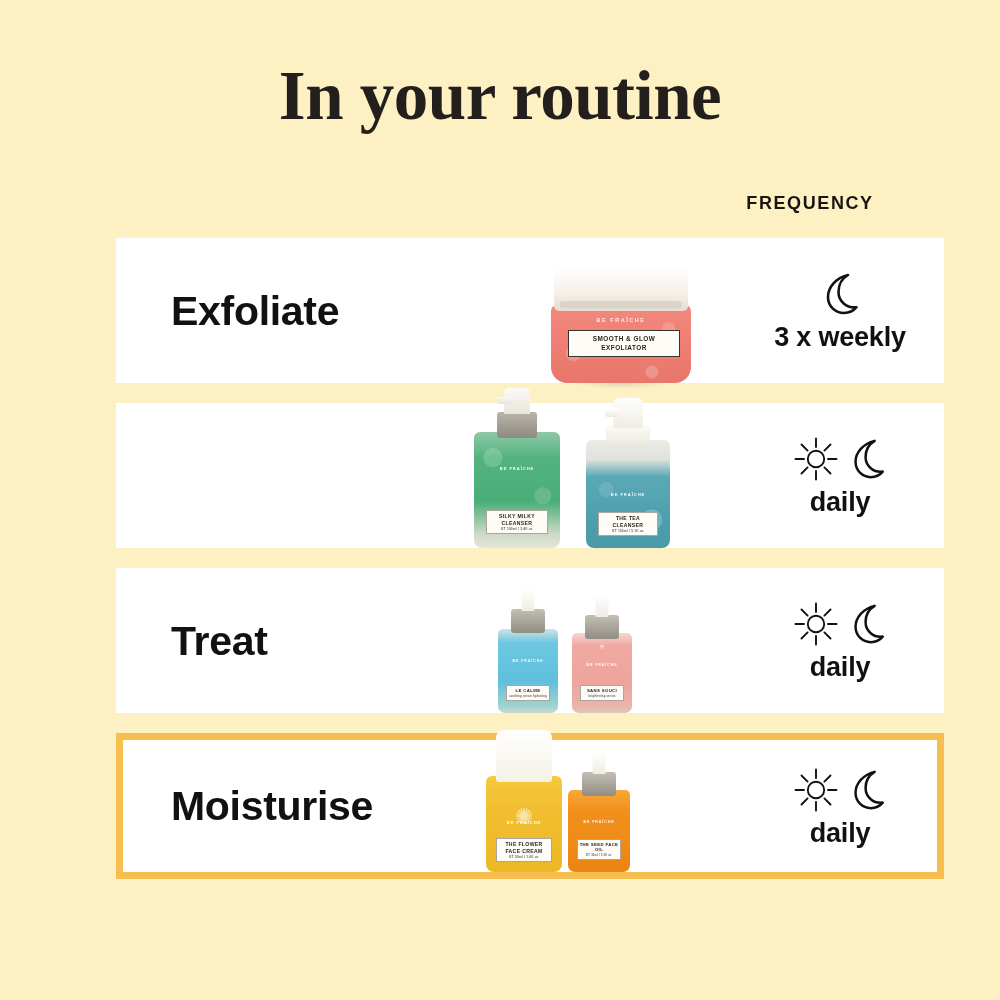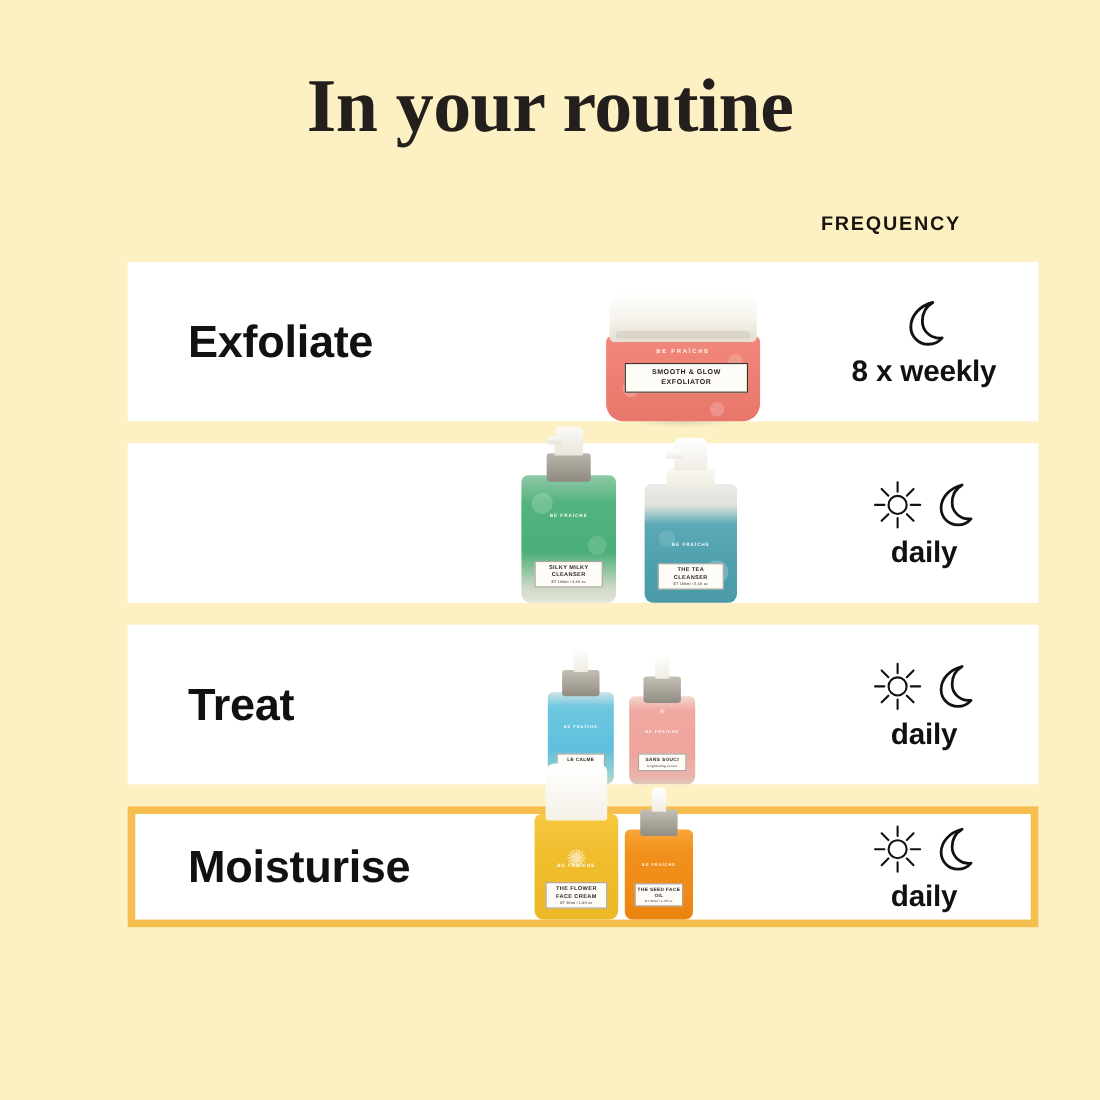--- a/index.html
+++ b/index.html
@@ -63,21 +63,21 @@
     width: 828px;
     height: 145px;
     background: #ffffff;
     margin-bottom: 20px;
     box-sizing: border-box;
     display: flex;
     align-items: center;
   }
   .row.highlight {
     border: 7px solid #F5BE4F;
-    height: 110px;
+    height: 146px;
   }
 
   .row-label {
     position: absolute;
     left: 55px;
     top: 50%;
     transform: translateY(-50%);
     font-size: 41px;
     font-weight: bold;
     color: #111111;
@@ -368,21 +368,21 @@
       </div>
 
       <div class="freq">
         <div class="freq-icons">
           <span>
             <svg class="icon" width="44" height="46" viewBox="0 0 44 46" fill="none" stroke="#111" stroke-width="2.6" stroke-linejoin="round">
               <path d="M30 4 C18 7 10 16 10 26 C10 35 17 42 26 42 C31 42 35.5 39.8 38.5 36.2 C29 37.5 20.5 30.5 20.5 21 C20.5 14 24 7.5 30 4 Z"></path>
             </svg>
           </span>
         </div>
-        <div class="freq-text wide">8 x weekly</div>
+        <div class="freq-text wide">3 x weekly</div>
       </div>
     </div>
 
     <div class="row">
 
       <div class="product-stage">
         <div class="prod pump-green">
           <div class="body">
             <div class="brand">BE FRAÎCHE</div>
           </div>

